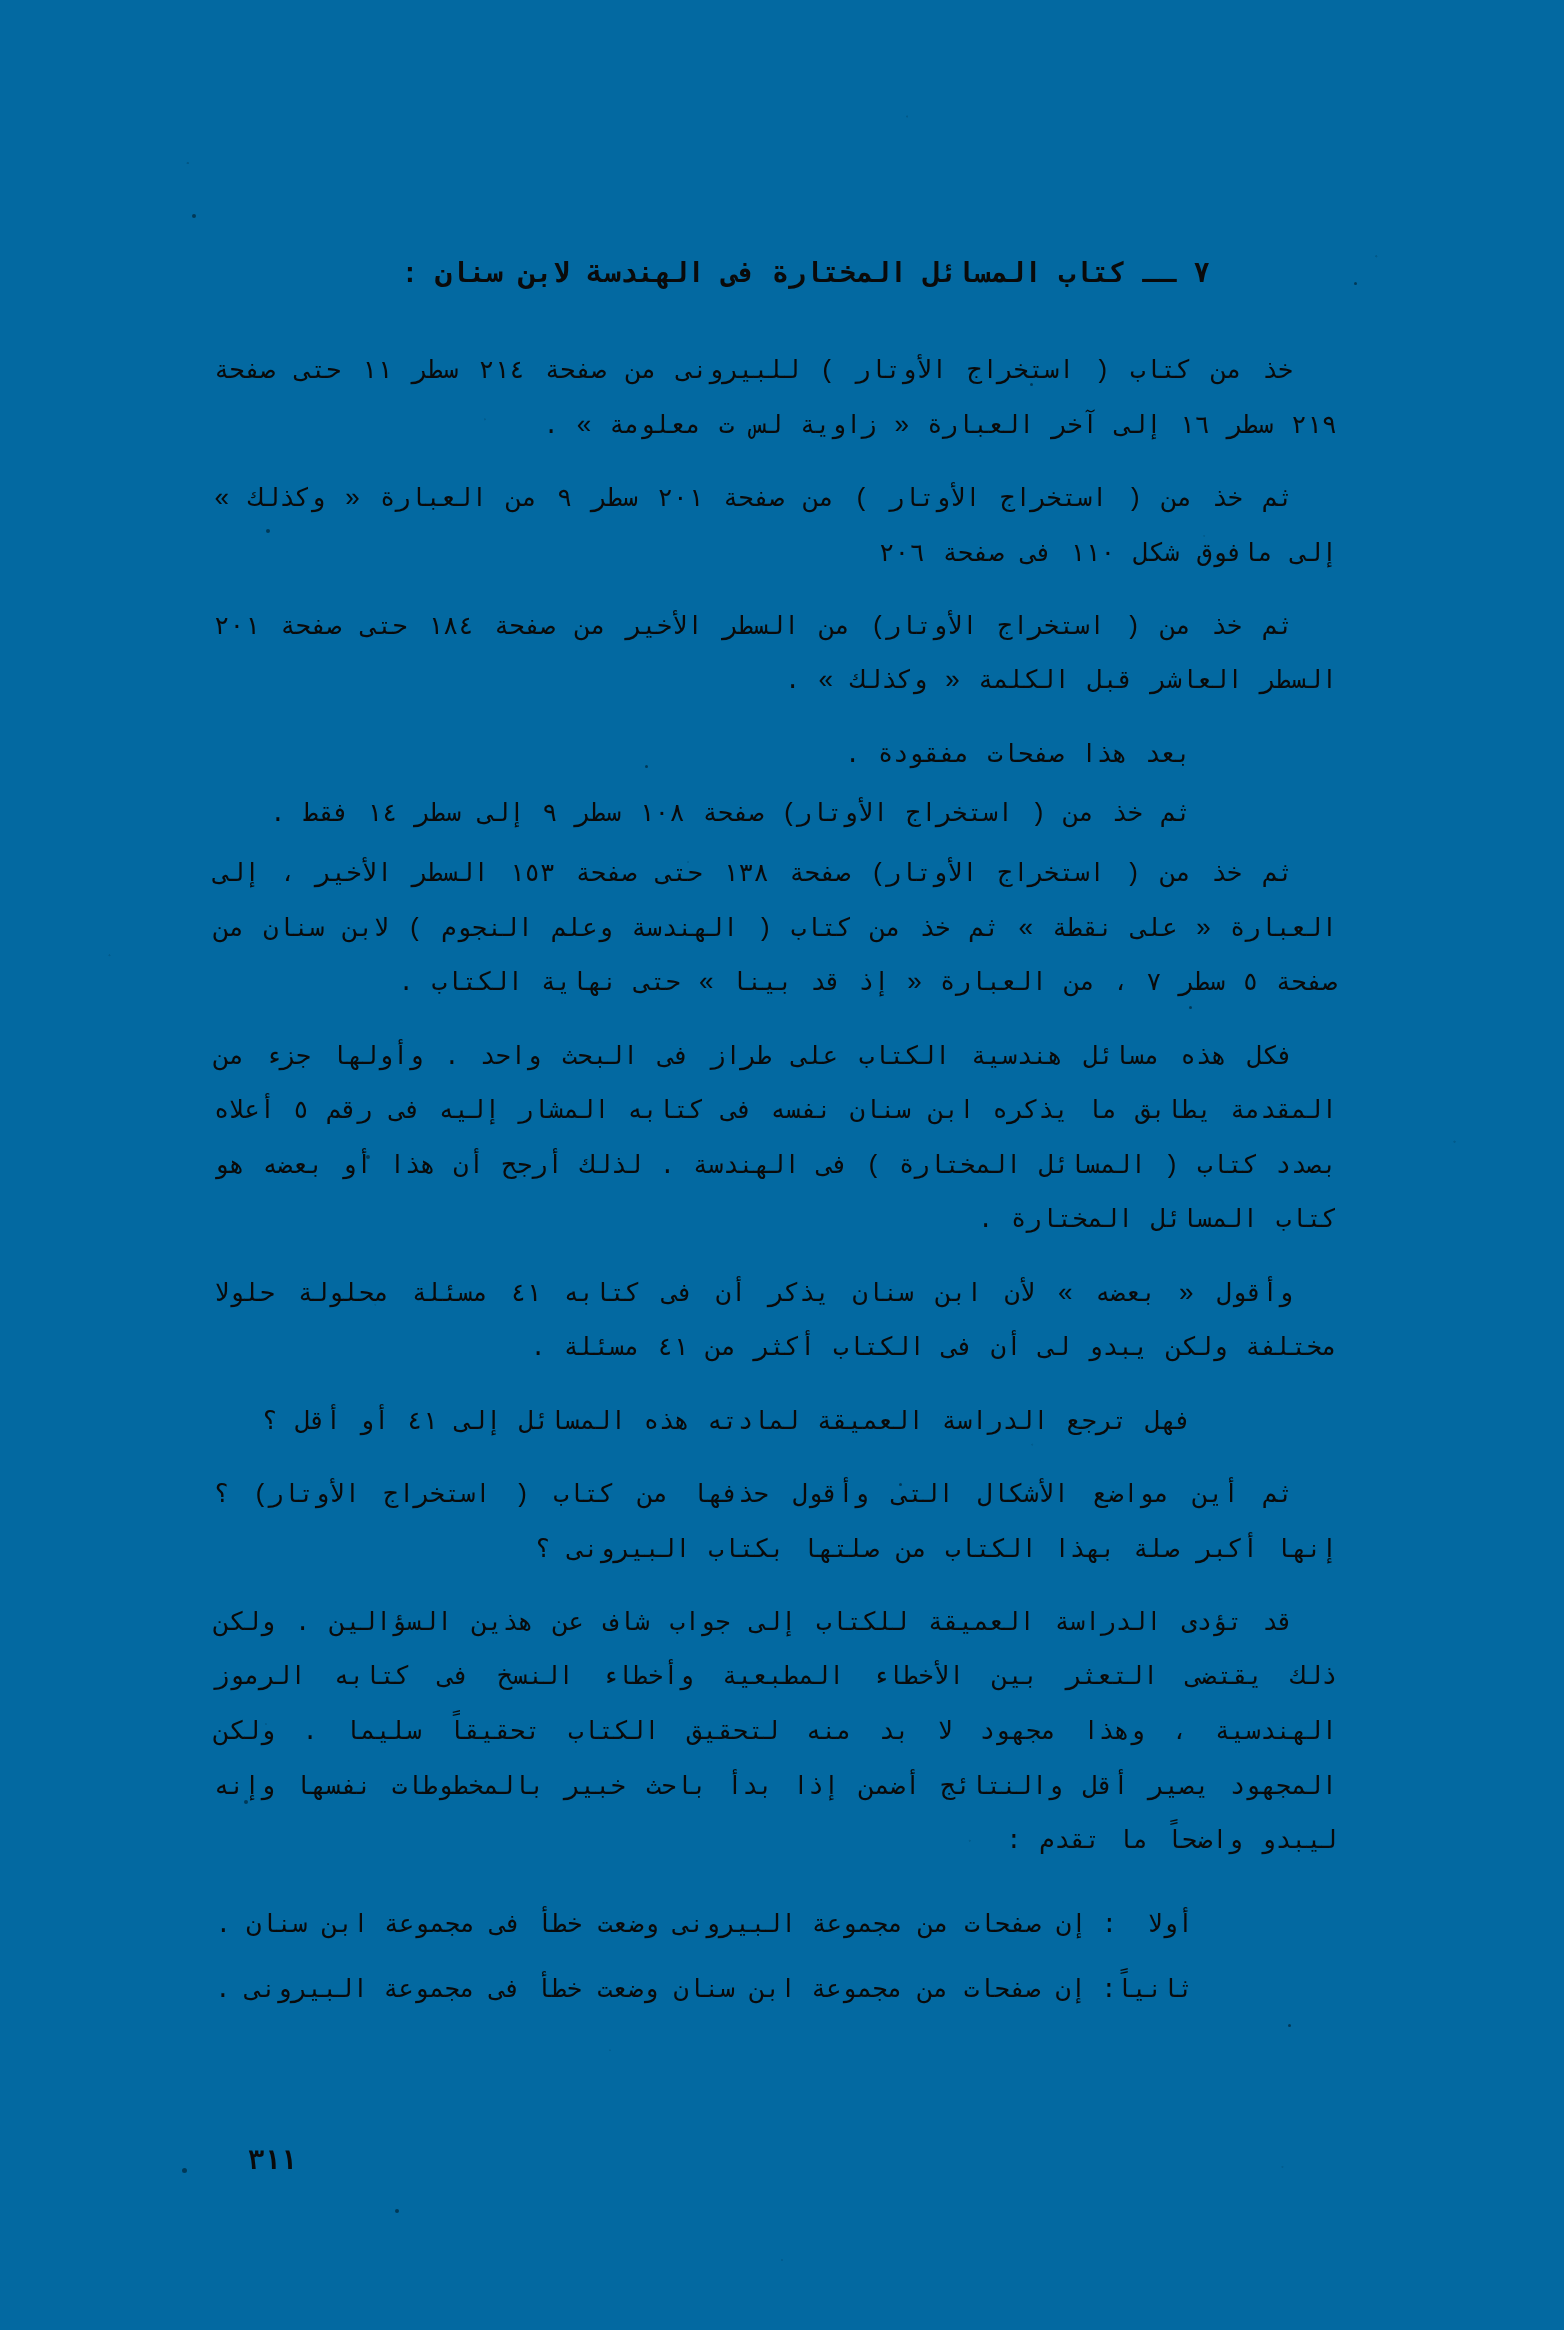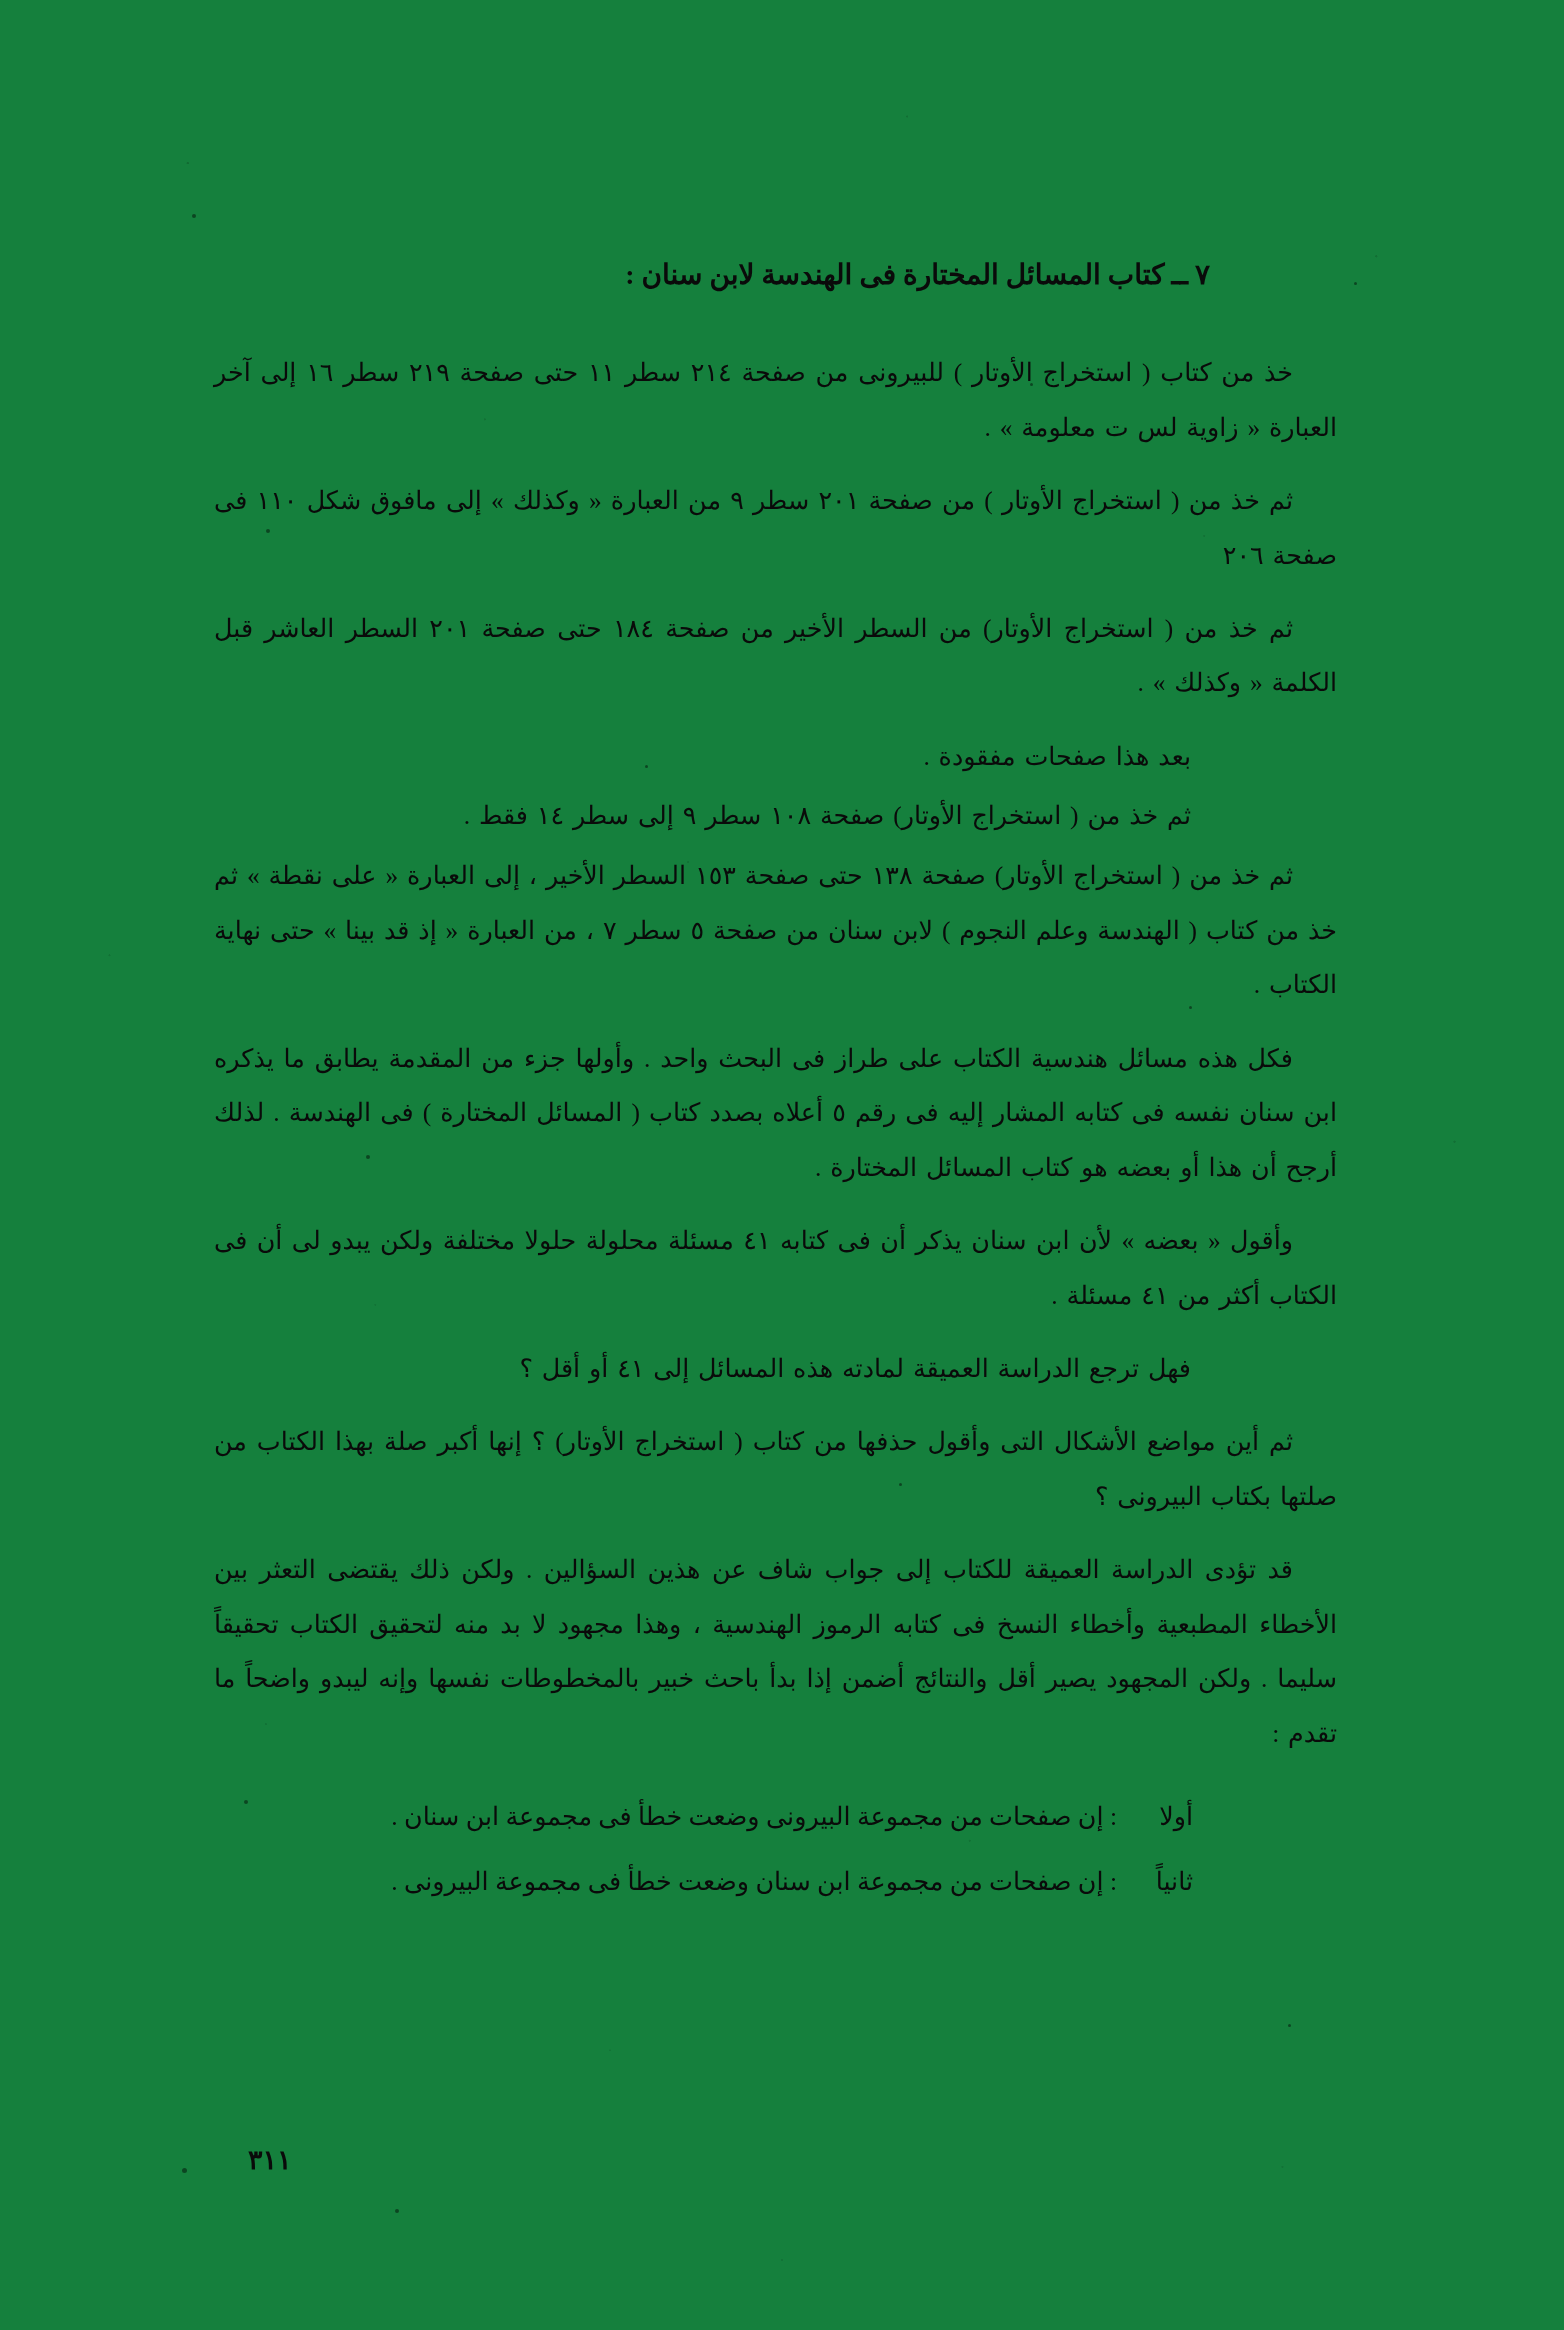--- a/index.html
+++ b/index.html
@@ -6,23 +6,23 @@
   html, body {
     margin: 0;
     padding: 0;
     background: #ffffff;
   }
 
   .page {
     position: relative;
     width: 1564px;
     height: 2330px;
-    background: #15803d;
+    background: #0369a1;
     overflow: hidden;
-    font-family: Liberation Serif, serif;
+    font-family: Liberation Mono, monospace;
     color: #0a0a0a;
     margin-left: 32px;
   }
 
   
   .scan-noise {
     position: absolute;
     inset: 0;
     pointer-events: none;
     opacity: .55;

